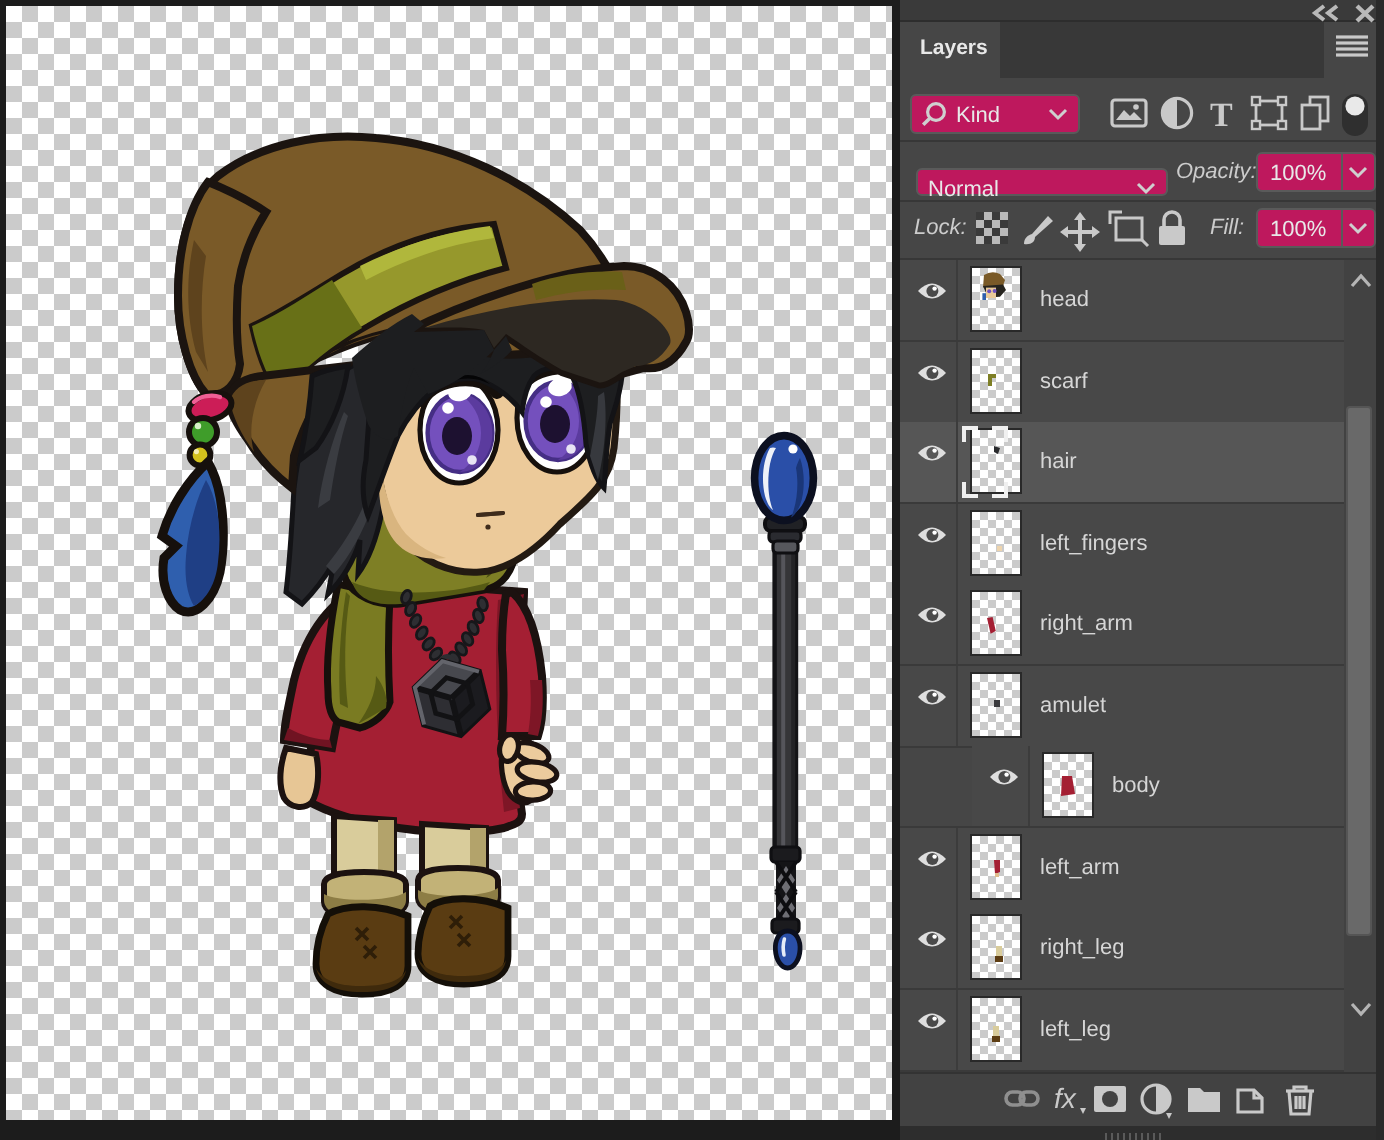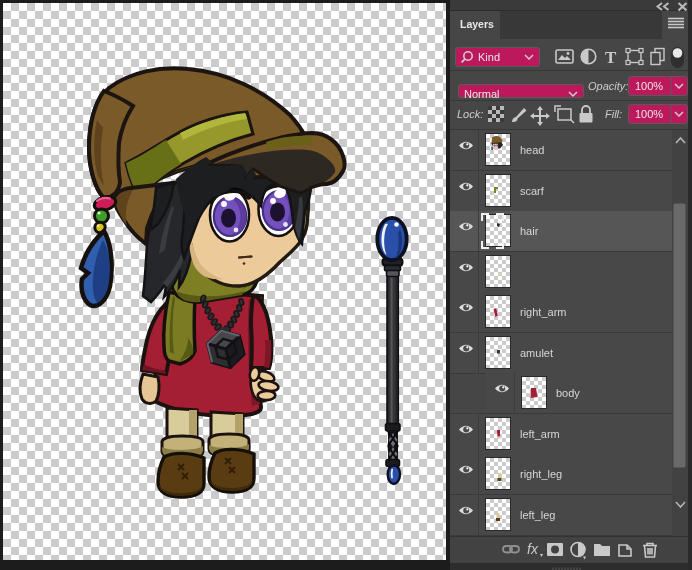--- a/index.html
+++ b/index.html
@@ -343,20 +343,21 @@
 <div class="row" style="top:252px;">
         <svg width="28" height="40" style="position:absolute;left:0;top:0">
           <path d="M9,15.5 Q16,8 23,15.5 Q16,23 9,15.5 Z" fill="#dedede"></path>
           <circle cx="16.2" cy="15.5" r="3" fill="#4a4a4a"></circle>
           <circle cx="17.3" cy="14.3" r="1.1" fill="#ffffff"></circle>
         </svg>
         <div class="vline"></div>
         <div class="thumb chk"><svg width="24" height="31">
             <rect x="12.5" y="17" width="2.5" height="2.5" fill="#edd4ae"></rect>
           </svg></div>
+        <div class="lname">left_fingers</div>
       </div>
       <div class="rowsep" style="top:292px;"></div>
 <div class="row" style="top:292px;">
         <svg width="28" height="40" style="position:absolute;left:0;top:0">
           <path d="M9,15.5 Q16,8 23,15.5 Q16,23 9,15.5 Z" fill="#dedede"></path>
           <circle cx="16.2" cy="15.5" r="3" fill="#4a4a4a"></circle>
           <circle cx="17.3" cy="14.3" r="1.1" fill="#ffffff"></circle>
         </svg>
         <div class="vline"></div>
         <div class="thumb chk"><svg width="24" height="31">

